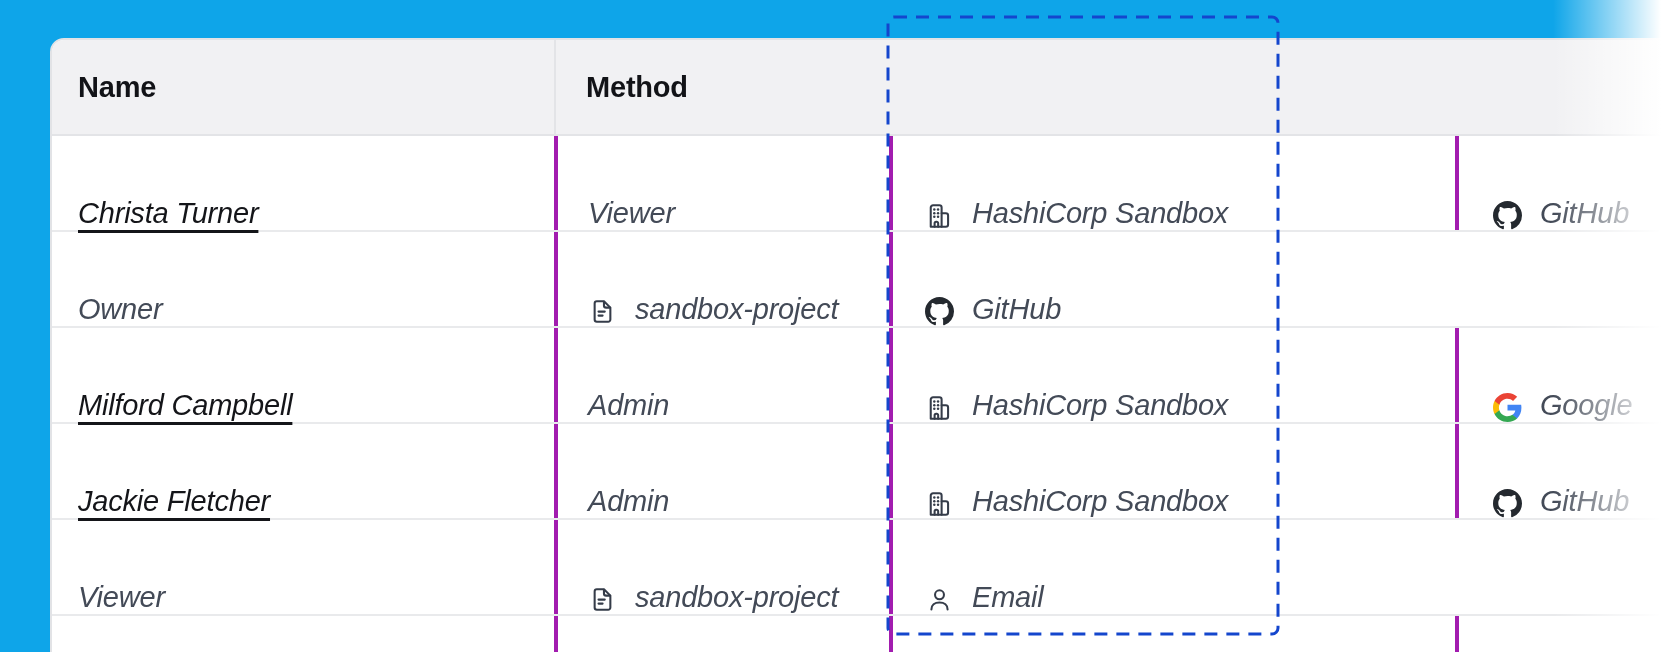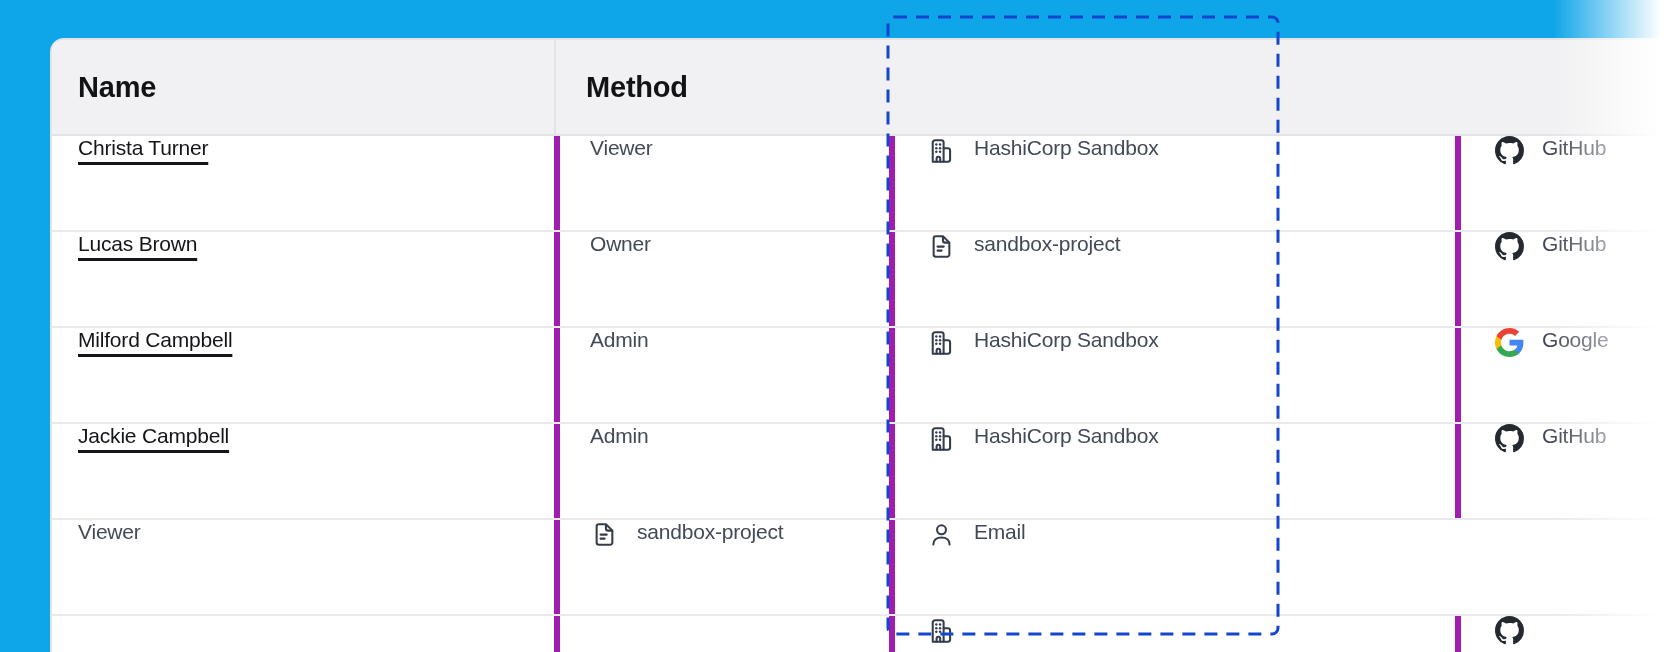--- a/index.html
+++ b/index.html
@@ -16,24 +16,24 @@
   .thead{display:grid;grid-template-columns:502px 335px 566px 478px;height:94px;
     background:#f1f1f3;border-bottom:2px solid #e3e4e7;border-radius:12px 12px 0 0;}
   .th{display:flex;align-items:center;box-sizing:border-box;
     font-size:29px;font-weight:700;color:#121317;letter-spacing:-0.2px;}
   .th:nth-child(1){padding-left:26px;}
   .th:nth-child(n+2){border-left:2px solid #e3e4e7;padding-left:30px;}
   .th:nth-child(4){padding-left:34px;}
   .tr{display:grid;grid-template-columns:502px 335px 566px 478px;height:96px;
     box-sizing:border-box;border-bottom:2px solid #e9eaec;background:#fff;}
   .tr.partial{height:96px;border-bottom:none;}
-  .td{display:flex;align-items:flex-start;box-sizing:border-box;
-    font-size:21px;color:#434a57;letter-spacing:-0.2px;}
+  .td{display:flex;align-items:flex-end;box-sizing:border-box;
+    font-size:29px;color:#434a57;letter-spacing:-0.2px;font-style:italic;}
   .td:nth-child(1){padding-left:26px;}
-  .td:nth-child(n+2){border-left:6px solid #a21caf;padding-left:30px;}
+  .td:nth-child(n+2){border-left:4px solid #a21caf;padding-left:30px;}
   .td:nth-child(3){padding-left:32px;}
   .td:nth-child(4){padding-left:34px;}
   .name-link{color:#141519;text-decoration:underline;text-decoration-thickness:2.5px;
     text-underline-offset:7px;cursor:pointer;}
   .icon{display:inline-flex;margin-right:18px;flex:0 0 auto;}
   .icon svg{width:29px;height:29px;display:block;}
   .selection-overlay{position:absolute;left:886px;top:15px;width:394px;height:621px;
     z-index:4;pointer-events:none;}
   .fade{position:absolute;top:0;right:0;width:135px;height:652px;z-index:5;
     background:linear-gradient(to right,rgba(255,255,255,0) 0%,#ffffff 80%);
@@ -77,23 +77,20 @@
       <span class="icon method-icon-slot">
               <svg viewBox="0 0 16 16">
       <path fill="#24292f" fill-rule="evenodd" d="M8 0C3.58 0 0 3.58 0 8c0 3.54 2.29 6.53 5.47 7.59.4.07.55-.17.55-.38 0-.19-.01-.82-.01-1.49-2.01.37-2.53-.49-2.69-.94-.09-.23-.48-.94-.82-1.13-.28-.15-.68-.52-.01-.53.63-.01 1.08.58 1.23.82.72 1.21 1.87.87 2.33.66.07-.52.28-.87.51-1.07-1.78-.2-3.64-.89-3.64-3.95 0-.87.31-1.59.82-2.15-.08-.2-.36-1.02.08-2.12 0 0 .67-.21 2.2.82a7.5 7.5 0 0 1 2-.27c.68 0 1.36.09 2 .27 1.53-1.04 2.2-.82 2.2-.82.44 1.1.16 1.92.08 2.12.51.56.82 1.27.82 2.15 0 3.07-1.87 3.75-3.65 3.95.29.25.54.73.54 1.48 0 1.07-.01 1.93-.01 2.2 0 .21.15.46.55.38A8.01 8.01 0 0 0 16 8c0-4.42-3.58-8-8-8z"></path>
     </svg>
             </span>
       <span>GitHub</span>
     </div>
   </div>
         <div class="tr">
     <div class="td">
-      <a class="name-link">Lucas Brown</a>
-    </div>
-    <div class="td">
       <span>Owner</span>
     </div>
     <div class="td">
       <span class="icon scope-icon-slot">
               <svg viewBox="0 0 24 24" fill="none" stroke="#353c49" stroke-width="1.7" stroke-linecap="round" stroke-linejoin="round">
       <path d="M13.2 3.5 H7.3 a1.8 1.8 0 0 0 -1.8 1.8 v13.4 a1.8 1.8 0 0 0 1.8 1.8 h9.4 a1.8 1.8 0 0 0 1.8 -1.8 V8.8 Z"></path>
       <path d="M13.2 3.9 V7 a1.8 1.8 0 0 0 1.8 1.8 h3.3"></path>
       <path d="M8.7 12.1 h5.2"></path>
       <path d="M8.7 15.4 h3.4"></path>
     </svg>
@@ -139,21 +136,21 @@
       <path fill="#34A853" d="M12 24c3.24 0 5.96-1.07 7.94-2.91l-3.87-3.01c-1.08.72-2.45 1.15-4.07 1.15-3.13 0-5.78-2.11-6.73-4.96H1.27v3.09C3.24 21.3 7.31 24 12 24z"></path>
       <path fill="#FBBC05" d="M5.27 14.27c-.24-.72-.38-1.49-.38-2.27s.14-1.55.38-2.27V6.64H1.27C.46 8.26 0 10.06 0 12s.46 3.74 1.27 5.36l4-3.09z"></path>
       <path fill="#EA4335" d="M12 4.77c1.76 0 3.34.61 4.58 1.8l3.44-3.44C17.95 1.19 15.24 0 12 0 7.31 0 3.24 2.7 1.27 6.64l4 3.09C6.22 6.88 8.87 4.77 12 4.77z"></path>
     </svg>
             </span>
       <span>Google</span>
     </div>
   </div>
         <div class="tr">
     <div class="td">
-      <a class="name-link">Jackie Campbell</a>
+      <a class="name-link">Jackie Fletcher</a>
     </div>
     <div class="td">
       <span>Admin</span>
     </div>
     <div class="td">
       <span class="icon scope-icon-slot">
               <svg viewBox="0 0 24 24" fill="none" stroke="#353c49" stroke-width="1.7" stroke-linecap="round" stroke-linejoin="round">
       <path d="M4.75 21.25 V5.4 a1.9 1.9 0 0 1 1.9 -1.9 h5.2 a1.9 1.9 0 0 1 1.9 1.9 v15.85 z"></path>
       <path d="M13.75 10.2 h3.45 a1.9 1.9 0 0 1 1.9 1.9 v7.25 a1.9 1.9 0 0 1 -1.9 1.9 h-3.45"></path>
       <path d="M7.95 21.25 v-2.9 a1.25 1.25 0 0 1 1.25 -1.25 h0.45 a1.25 1.25 0 0 1 1.25 1.25 v2.9"></path>

